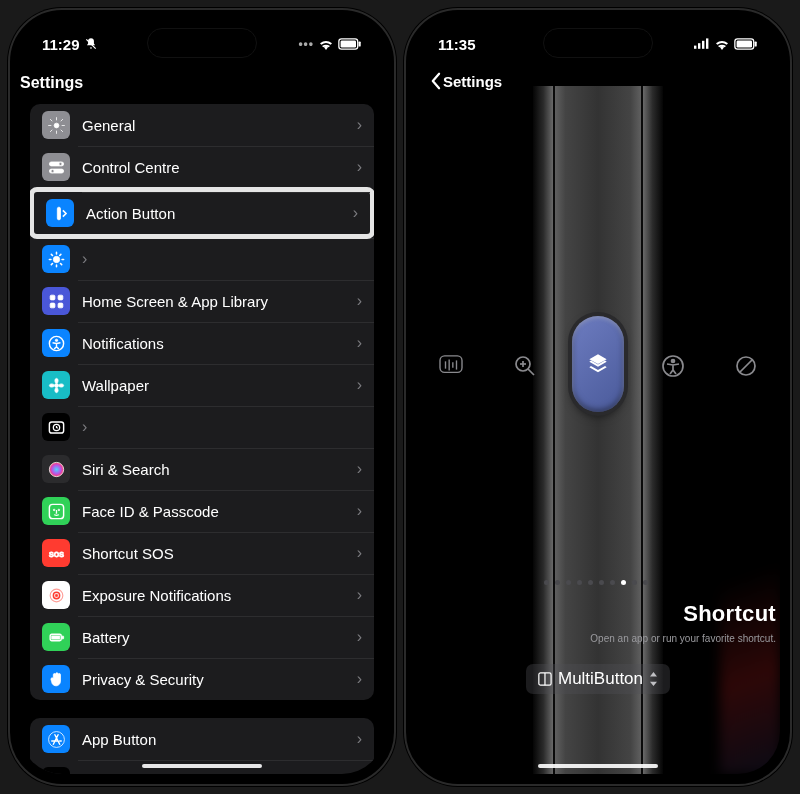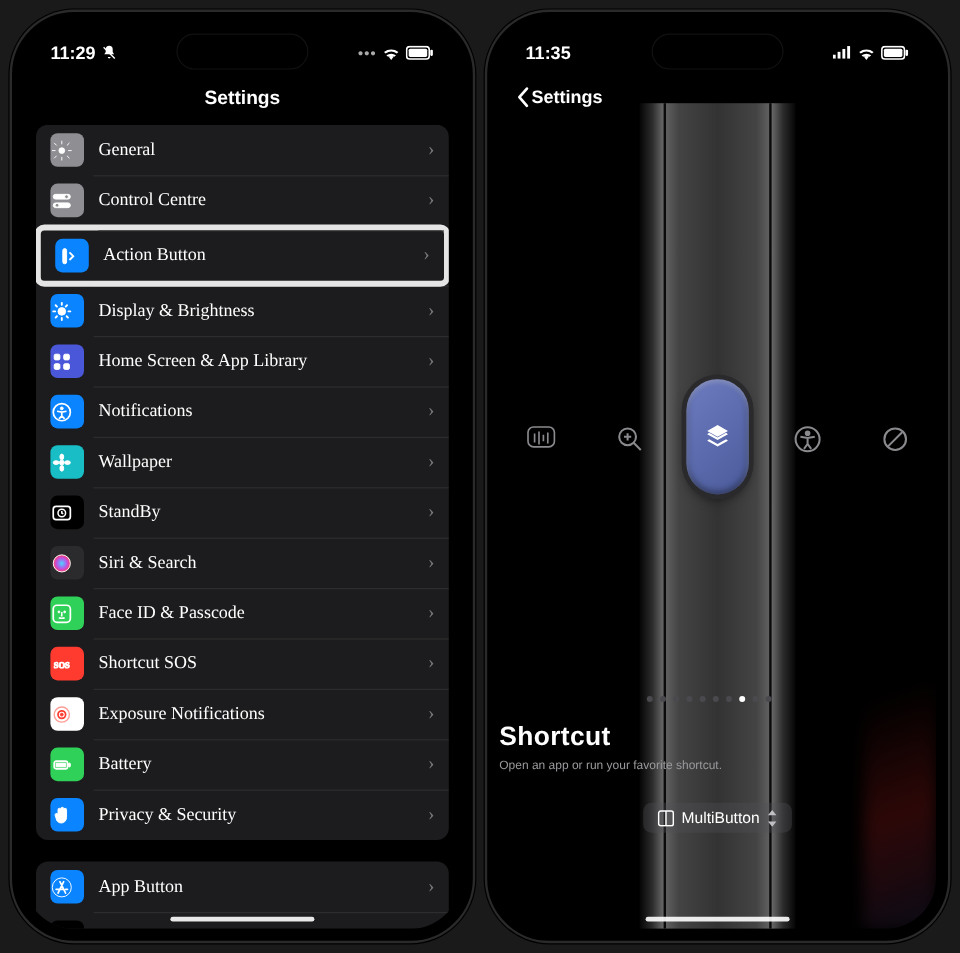--- a/index.html
+++ b/index.html
@@ -59,21 +59,21 @@
     color: #fff;
     font-size: 15px;
     font-weight: 600;
   }
   .status-left { display:flex; align-items:center; gap:4px; }
   .status-right { display:flex; align-items:center; gap:4px; }
 
   .screen-dark { background: #000; color: #fff; height: 100%; display:flex; flex-direction:column; }
 
   .nav-title {
-    text-align: center;
+    text-align: left;
     color: #fff;
     font-size: 16px;
     font-weight: 600;
     padding: 6px 0 12px;
     position:relative;
   }
 
   .nav-back {
     position:absolute;
     left:14px;
@@ -93,21 +93,20 @@
     overflow: hidden;
     margin-bottom: 18px;
   }
 
   .row {
     display: flex;
     align-items: center;
     padding: 7px 12px;
     position: relative;
     min-height: 38px;
-    font-family: Liberation Serif, serif;
   }
   .row + .row::before {
     content:"";
     position:absolute;
     left:48px; right:0; top:0;
     height:1px;
     background:#2d2d2f;
   }
 
   .highlight {
@@ -117,21 +116,21 @@
     z-index:2;
   }
 
   .icon {
     width: 28px;
     height: 28px;
     border-radius: 6px;
     margin-right: 12px;
     display: inline-flex;
     align-items:center;
-    justify-content:flex-start;
+    justify-content:center;
     font-size: 15px;
     color: #ffffff;
     flex-shrink:0;
   }
 
   .label {
     flex: 1;
     color: #fff;
     font-size: 15px;
   }
@@ -190,22 +189,22 @@
     display:flex;
     justify-content:space-between;
     padding:0 22px;
     color:#8a8a8e;
     font-size:22px;
   }
 
   .ab-bottom {
     position:absolute;
     bottom:130px;
-    left:0; right:15px;
-    text-align:left;
+    left:0; right:4px;
+    text-align:right;
     color:#fff;
   }
 
   .page-dots {
     display:flex;
     justify-content:center;
     gap:6px;
     margin-bottom:16px;
   }
   .page-dots span {
@@ -219,21 +218,21 @@
 
   .ab-select {
     position:absolute;
     bottom:80px;
     left:50%;
     transform:translateX(-50%);
     display:flex;
     align-items:center;
     gap:6px;
     color:#fff;
-    font-size:13px;
+    font-size:17px;
     background:rgba(80,80,85,.35);
     padding:5px 12px;
     border-radius:7px;
   }
 
   .ab-bgglow {
     position:absolute;
     right:0;
     bottom:0;
     width:60px;
@@ -329,21 +328,20 @@
             <span class="label">Action Button</span>
             <span class="chev">›</span>
           </div>
           <div class="row">
             <span class="icon" style="background:#0a84ff">
               <svg width="19" height="19" viewBox="0 0 24 24" fill="#fff" stroke="#fff">
                 <circle cx="12" cy="12" r="4"></circle>
                 <path d="M12 3v2m0 14v2m9-9h-2M5 12H3m14.5-6.5l-1.4 1.4M6.9 17.1l-1.4 1.4m0-13l1.4 1.4m10.2 10.2l1.4 1.4" stroke-linecap="round" stroke-width="2"></path>
               </svg>
             </span>
-            <span class="label">Display &amp; Brightness</span>
             <span class="chev">›</span>
           </div>
           <div class="row">
             <span class="icon" style="background:#4a57d8">
               <svg width="19" height="19" viewBox="0 0 24 24" fill="#fff" stroke="#fff">
                 <rect x="4" y="4" width="6" height="6" rx="1.5"></rect>
                 <rect x="14" y="4" width="6" height="6" rx="1.5"></rect>
                 <rect x="4" y="14" width="6" height="6" rx="1.5"></rect>
                 <rect x="14" y="14" width="6" height="6" rx="1.5"></rect>
               </svg>
@@ -376,21 +374,20 @@
             <span class="chev">›</span>
           </div>
           <div class="row">
             <span class="icon" style="background:#000000">
               <svg width="19" height="19" viewBox="0 0 24 24" fill="#fff" stroke="#fff">
                 <rect x="3" y="5" width="18" height="14" rx="3" fill="none" stroke-width="1.8"></rect>
                 <circle cx="12" cy="12" r="4" fill="none" stroke-width="1.6"></circle>
                 <path d="M12 10v2l1.5 1" stroke-width="1.6" fill="none"></path>
               </svg>
             </span>
-            <span class="label">StandBy</span>
             <span class="chev">›</span>
           </div>
           <div class="row">
             <span class="icon" style="background:#2b2b2d">
               <svg width="19" height="19" viewBox="0 0 24 24" fill="#fff" stroke="#fff">
                 <defs>
                   <radialGradient id="sg">
                     <stop offset="0" stop-color="#4cd4ff"></stop>
                     <stop offset=".6" stop-color="#b955e8"></stop>
                     <stop offset="1" stop-color="#ff3b6b"></stop>

